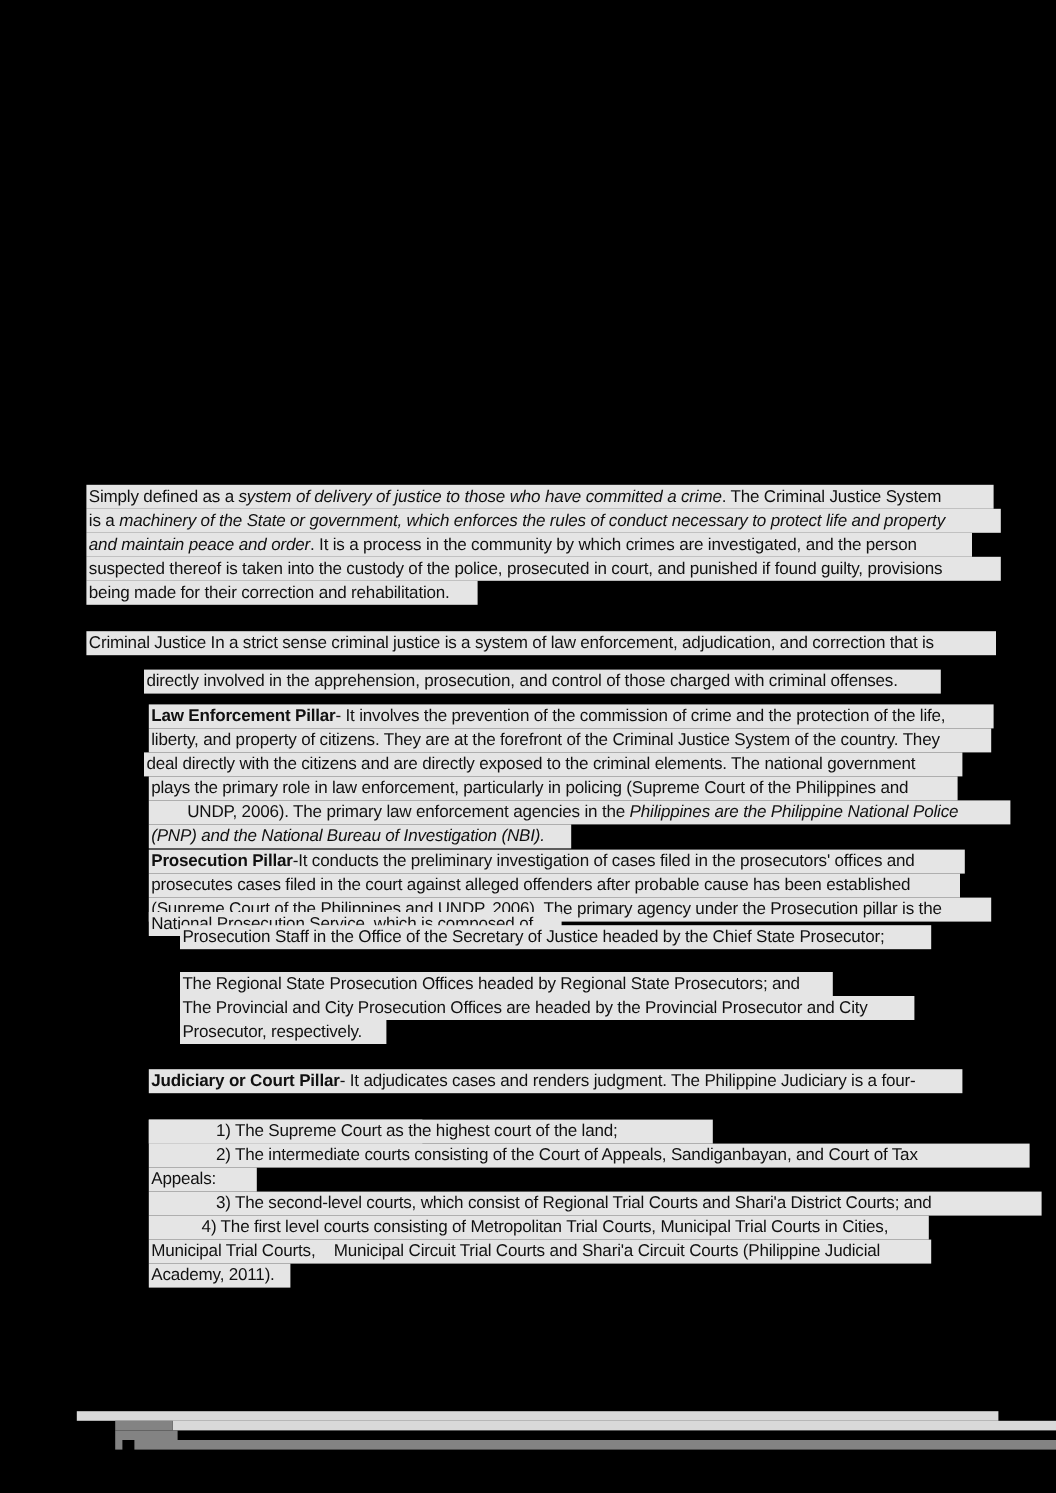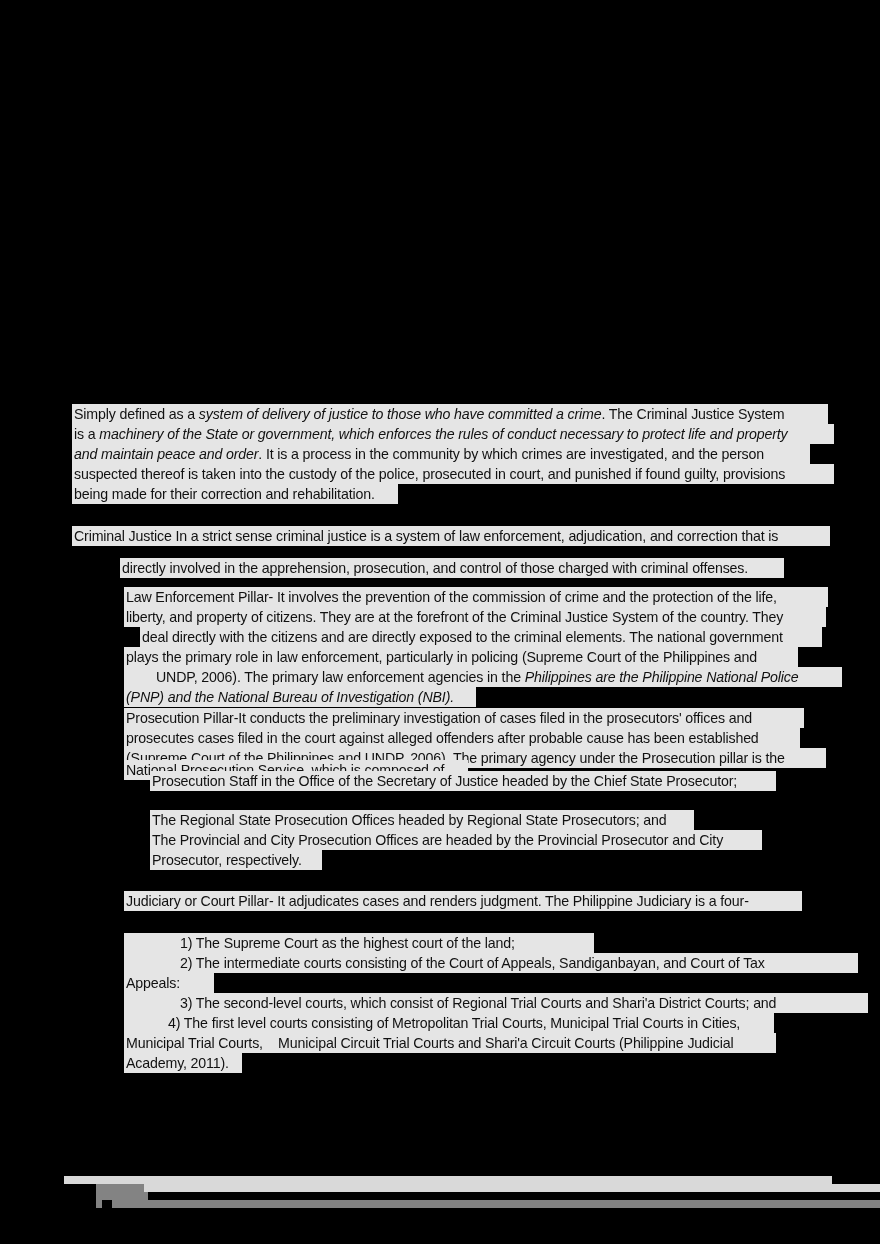--- a/index.html
+++ b/index.html
@@ -5,21 +5,21 @@
   html, body { margin:0; padding:0; }
   body {
     width:880px; height:1244px; background:#000; position:relative; overflow:hidden;
     font-family:"Liberation Sans", sans-serif; color:#111;
   }
   .line {
     position:absolute; background:#e5e5e5; font-size:14.2px; line-height:20px; height:20px;
     white-space:nowrap; padding:0 2px; letter-spacing:-0.15px;
   }
   .line i { font-style:italic; }
-  .line b { font-weight:normal;text-align:center; }
+  .line b { font-weight:bold;text-align:center; }
   .bar-light { position:absolute; background:#d9d9d9; }
   .bar-dark  { position:absolute; background:#838383; }
 </style>
 </head>
 <body>
 
 <div>
   <div class="line" style="left:72px;top:404px;width:752px;">
     <span>Simply defined as a </span><i>system of delivery of justice to those who have committed a crime</i><span>. The Criminal Justice System</span>
   </div>
@@ -40,21 +40,21 @@
 <div>
   <div class="line" style="left:72px;top:526px;width:754px;">Criminal Justice In a strict sense criminal justice is a system of law enforcement, adjudication, and correction that is</div>
   <div class="line" style="left:72px;top:558px;width:660px;margin-left:48px;">directly involved in the apprehension, prosecution, and control of those charged with criminal offenses.</div>
 </div>
 
 <div>
   <div class="line" style="left:124px;top:587px;width:700px;">
     <b>Law Enforcement Pillar</b><span>- It involves the prevention of the commission of crime and the protection of the life,</span>
   </div>
   <div class="line" style="left:124px;top:607px;width:698px;">liberty, and property of citizens. They are at the forefront of the Criminal Justice System of the country. They</div>
-  <div class="line" style="left:140px;top:627px;width:678px;">deal directly with the citizens and are directly exposed to the criminal elements. The national government</div>
+  <div class="line" style="left:120px;top:627px;width:678px;">deal directly with the citizens and are directly exposed to the criminal elements. The national government</div>
   <div class="line" style="left:124px;top:647px;width:670px;">plays the primary role in law enforcement, particularly in policing (Supreme Court of the Philippines and</div>
   <div class="line" style="left:124px;top:667px;width:684px;padding-left:32px;">
     <span>UNDP, 2006). The primary law enforcement agencies in the </span><i>Philippines are the Philippine National Police</i>
   </div>
   <div class="line" style="left:124px;top:687px;width:348px;">
     <i>(PNP) and the National Bureau of Investigation (NBI).</i>
   </div>
 </div>
 
 <div>

